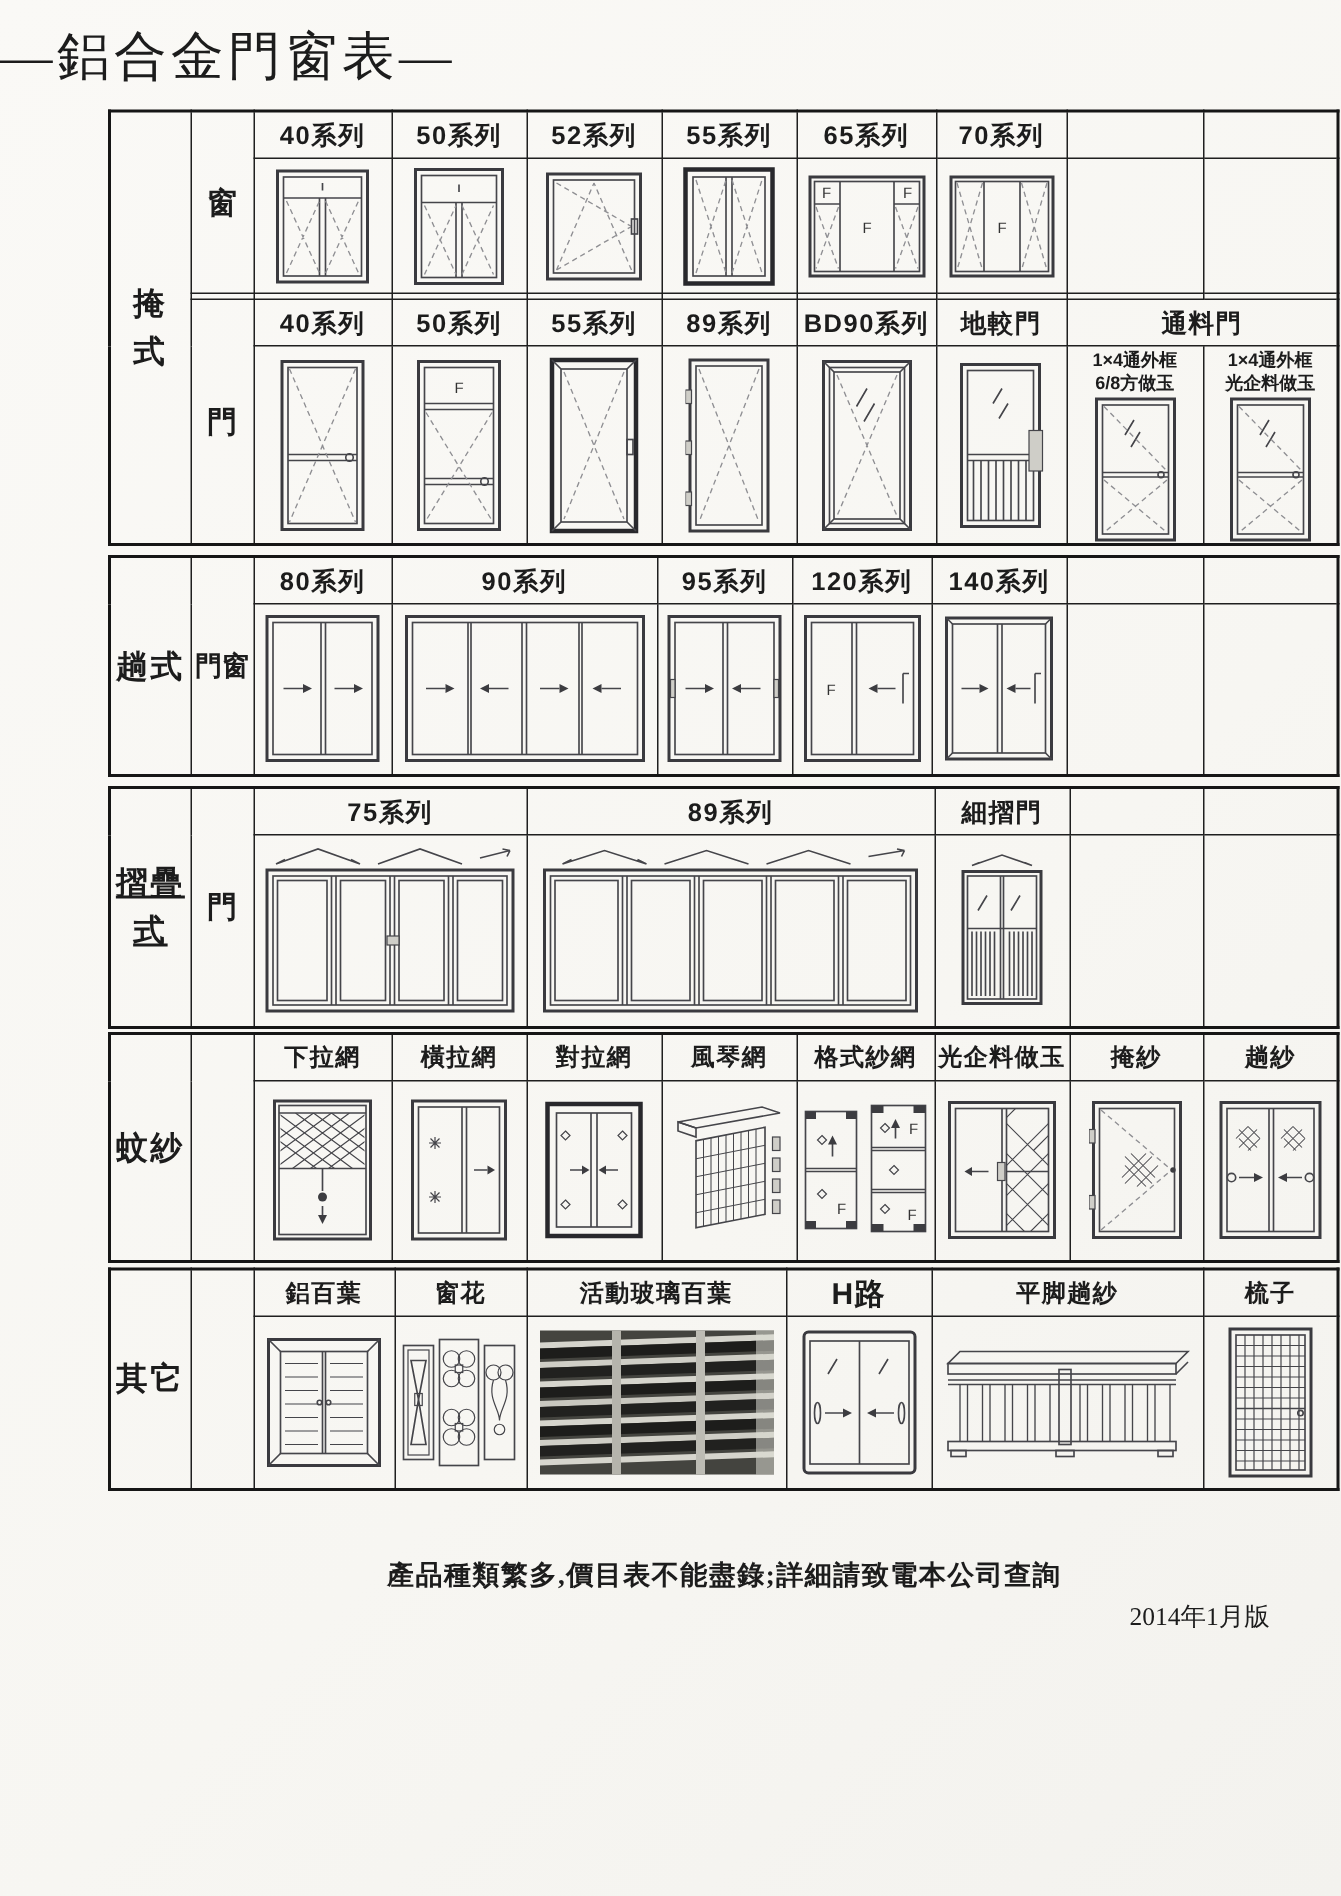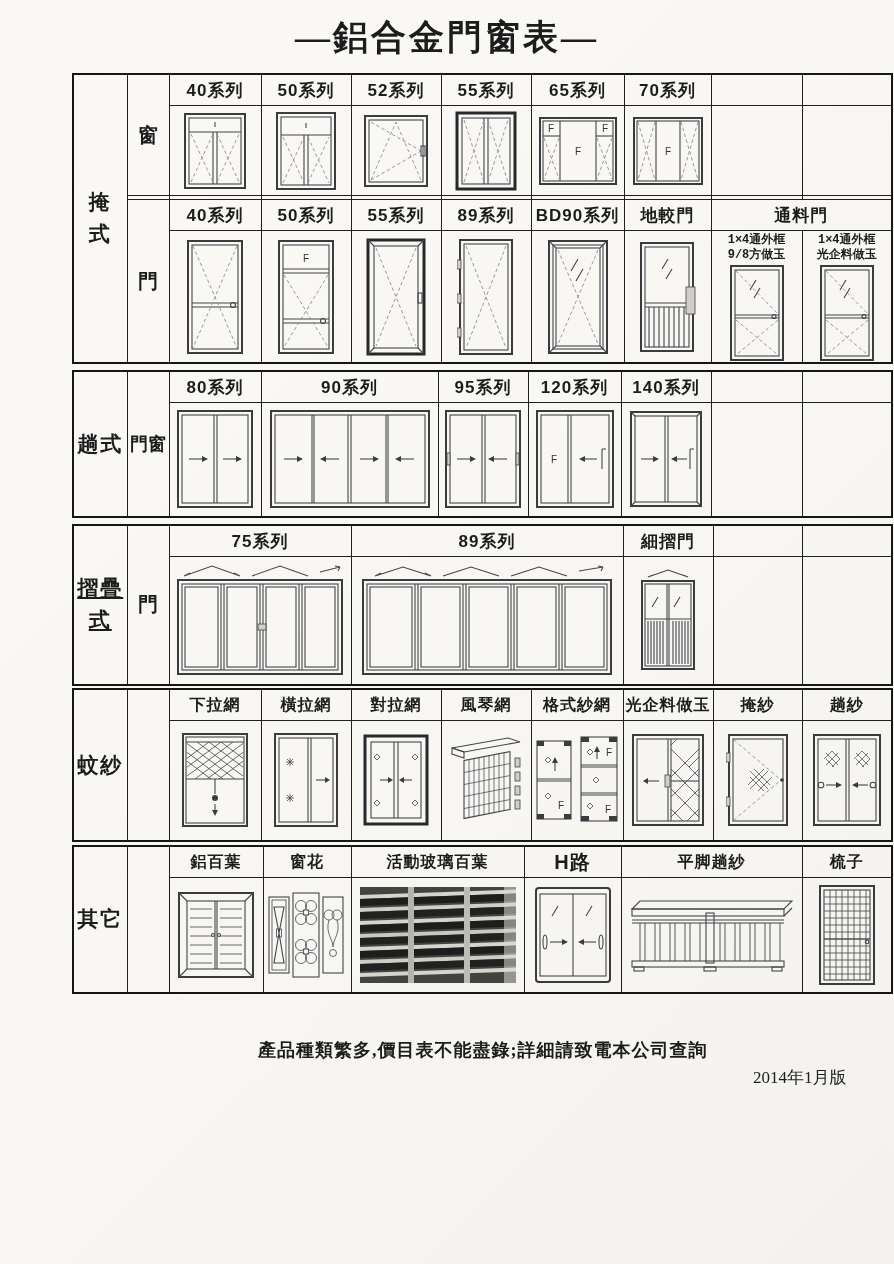--- a/index.html
+++ b/index.html
@@ -1,33 +1,33 @@
 <!DOCTYPE html>
 <html><head>
 <meta charset="utf-8">
 <style>
   html,body{margin:0;padding:0;background:#e8e6e2;}
   .page{position:relative;width:894px;height:1264px;margin:0 auto;
         background:linear-gradient(135deg,#faf9f6 0%,#f7f6f2 60%,#f3f2ee 100%);
         font-family:"Liberation Serif","DejaVu Serif",serif;color:#1c1c1c;overflow:hidden;}
-  .title{position:absolute;top:14px;left:0;width:894px;text-align:center;
-         font-size:35px;font-weight:bold;letter-spacing:3px;}
+  .title{position:absolute;top:14px;left:0;width:894px;text-align:left;
+         font-size:35px;font-weight:normal;letter-spacing:3px;}
   .tbl{position:absolute;left:72px;border-collapse:collapse;table-layout:fixed;width:819px;}
   .tbl td,.tbl th{border:1.6px solid #1f1f1f;padding:0;text-align:center;vertical-align:middle;overflow:hidden;}
   .tbl{border:2.4px solid #161616;}
   th.hdr{height:30px;font-size:17px;font-weight:bold;
          font-family:"Liberation Sans","DejaVu Sans",sans-serif;letter-spacing:1px;}
   td.cat{font-size:21px;font-weight:bold;letter-spacing:2px;}
   td.cat .stack{width:1.25em;margin:16px auto;word-break:break-all;line-height:1.5;}
   td.cat .stack2{width:2.25em;margin:0 auto;word-break:break-all;line-height:1.5;text-decoration:underline;}
   td.rowlab{font-size:20px;font-weight:bold;}
   td.draw{vertical-align:middle;}
   tr.sp td{height:3px;border-top:1.6px solid #1f1f1f;border-bottom:1.6px solid #1f1f1f;}
   .cap{font-size:12px;font-weight:bold;line-height:1.25;margin:2px 0 1px 0;
-       font-family:Liberation Mono, monospace;}
+       font-family:Liberation Sans, sans-serif;}
   .footer-note{position:absolute;left:258px;top:1038px;font-size:18px;font-weight:bold;letter-spacing:1px;}
   .version{position:absolute;left:753px;top:1066px;font-size:17px;}
   
   svg{display:block;margin:0 auto;}
   .ln{stroke:#45454a;stroke-width:1.1;fill:none;}
   .thk{stroke:#3a3a3f;stroke-width:2;fill:none;}
   .xthk{stroke:#28282c;stroke-width:3;fill:none;}
   .dsh{stroke:#8f8f93;stroke-width:0.9;stroke-dasharray:3.5 2.6;fill:none;}
   .fl{fill:#3c3c40;stroke:none;}
   .flg{fill:#cfcec8;stroke:#45454a;stroke-width:0.8;}
@@ -216,21 +216,21 @@
           <path d="M23,28 29,18 M27,38 33,28" class="ln"></path>
           <line x1="6" y1="62" x2="50" y2="62" class="ln"></line>
               <line x1="6" y1="66" x2="50" y2="66" class="ln"></line>
           <path d="M10,66 10,106 M15,66 15,106 M20,66 20,106 M25,66 25,106 M30,66 30,106 M35,66 35,106 M40,66 40,106 M45,66 45,106" class="ln"></path>
           <rect x="47" y="46" width="9" height="27" class="flg"></rect>
         </svg>
       </td>
       <td class="draw">
         <div class="cap">
           <span>1×4通外框</span><br>
-          <span>9/8方做玉</span>
+          <span>6/8方做玉</span>
         </div>
         <svg width="56" height="98" viewBox="0 0 56 98">
           <rect x="2" y="2" width="52" height="94" class="thk"></rect>
               <rect x="6" y="6" width="44" height="86" class="ln"></rect>
           <path d="M21,26 27,16 M25,34 31,24" class="ln"></path>
           <line x1="6" y1="51" x2="50" y2="51" class="ln"></line>
               <line x1="6" y1="54" x2="50" y2="54" class="ln"></line>
           <circle cx="45" cy="52.5" r="2" class="ln"></circle>
           <path d="M7,7 49,50 M7,56 49,91 M49,56 7,91" class="dsh"></path>
         </svg>

